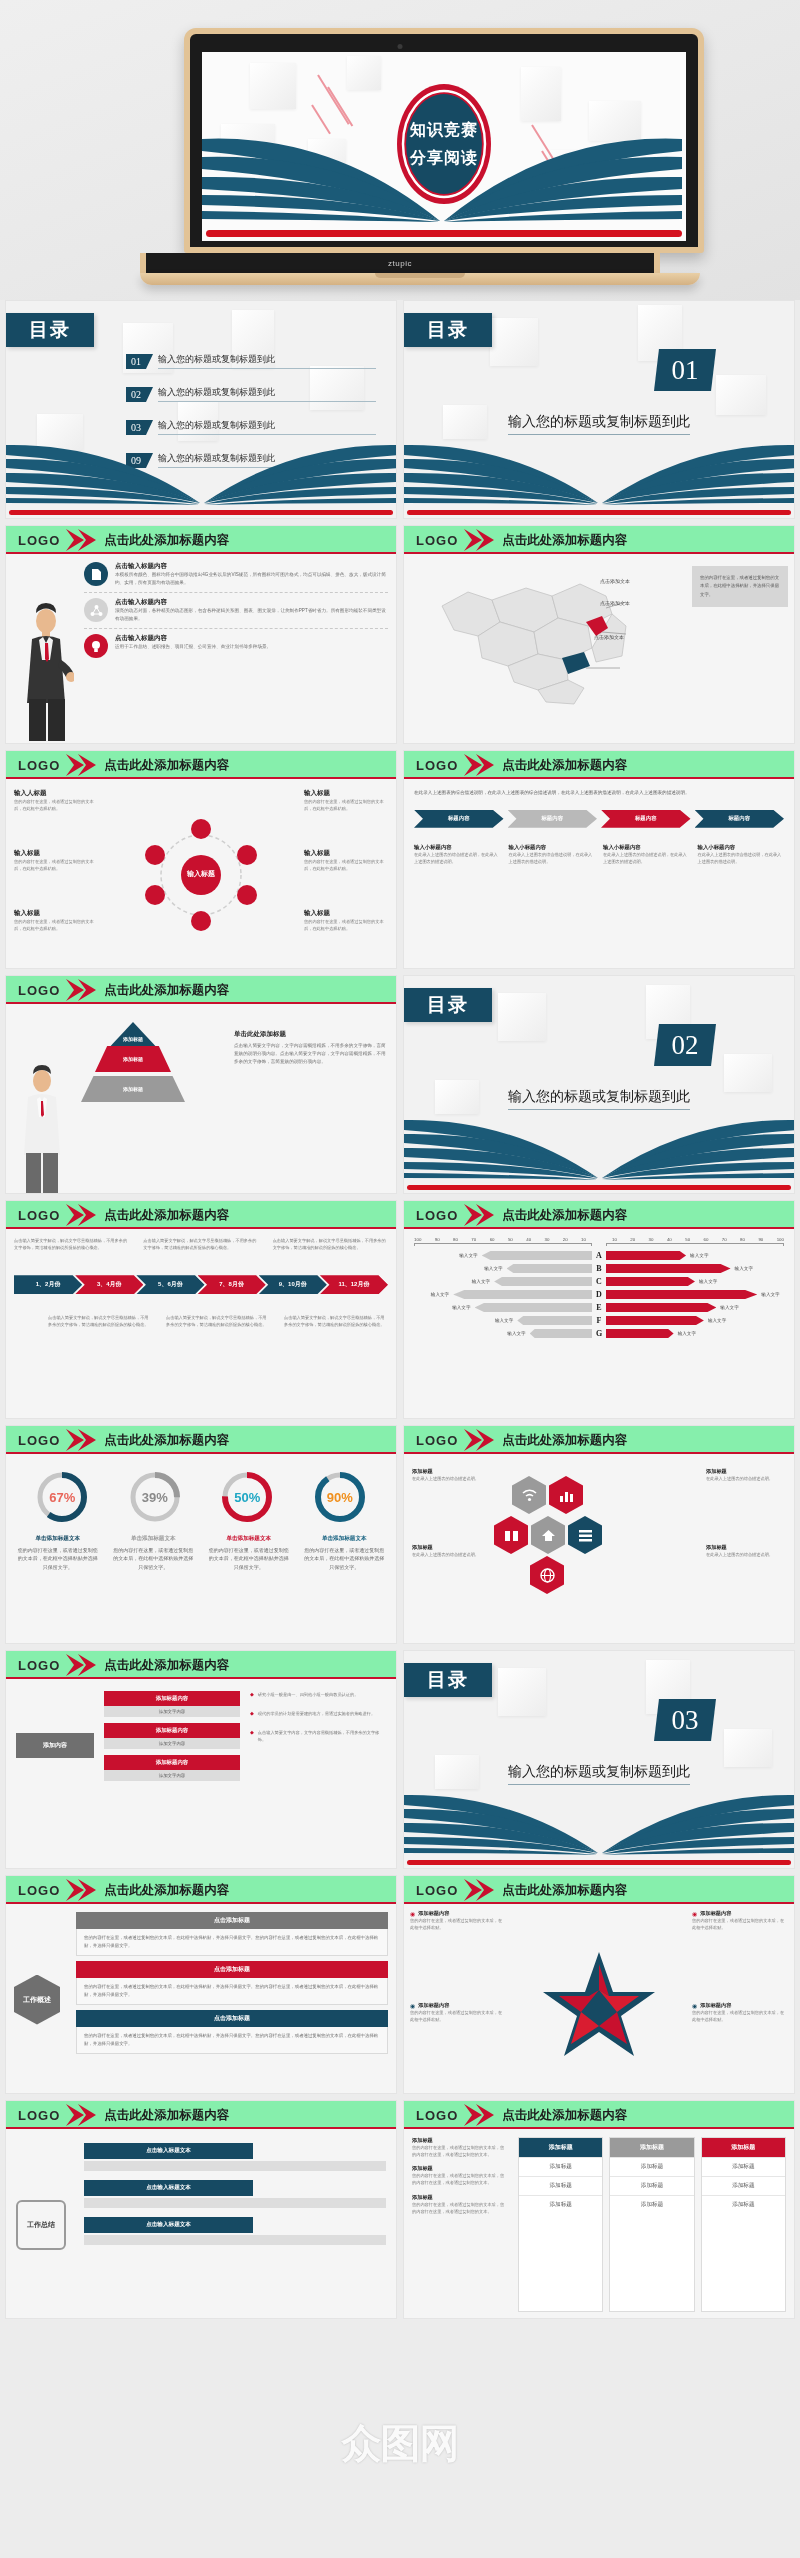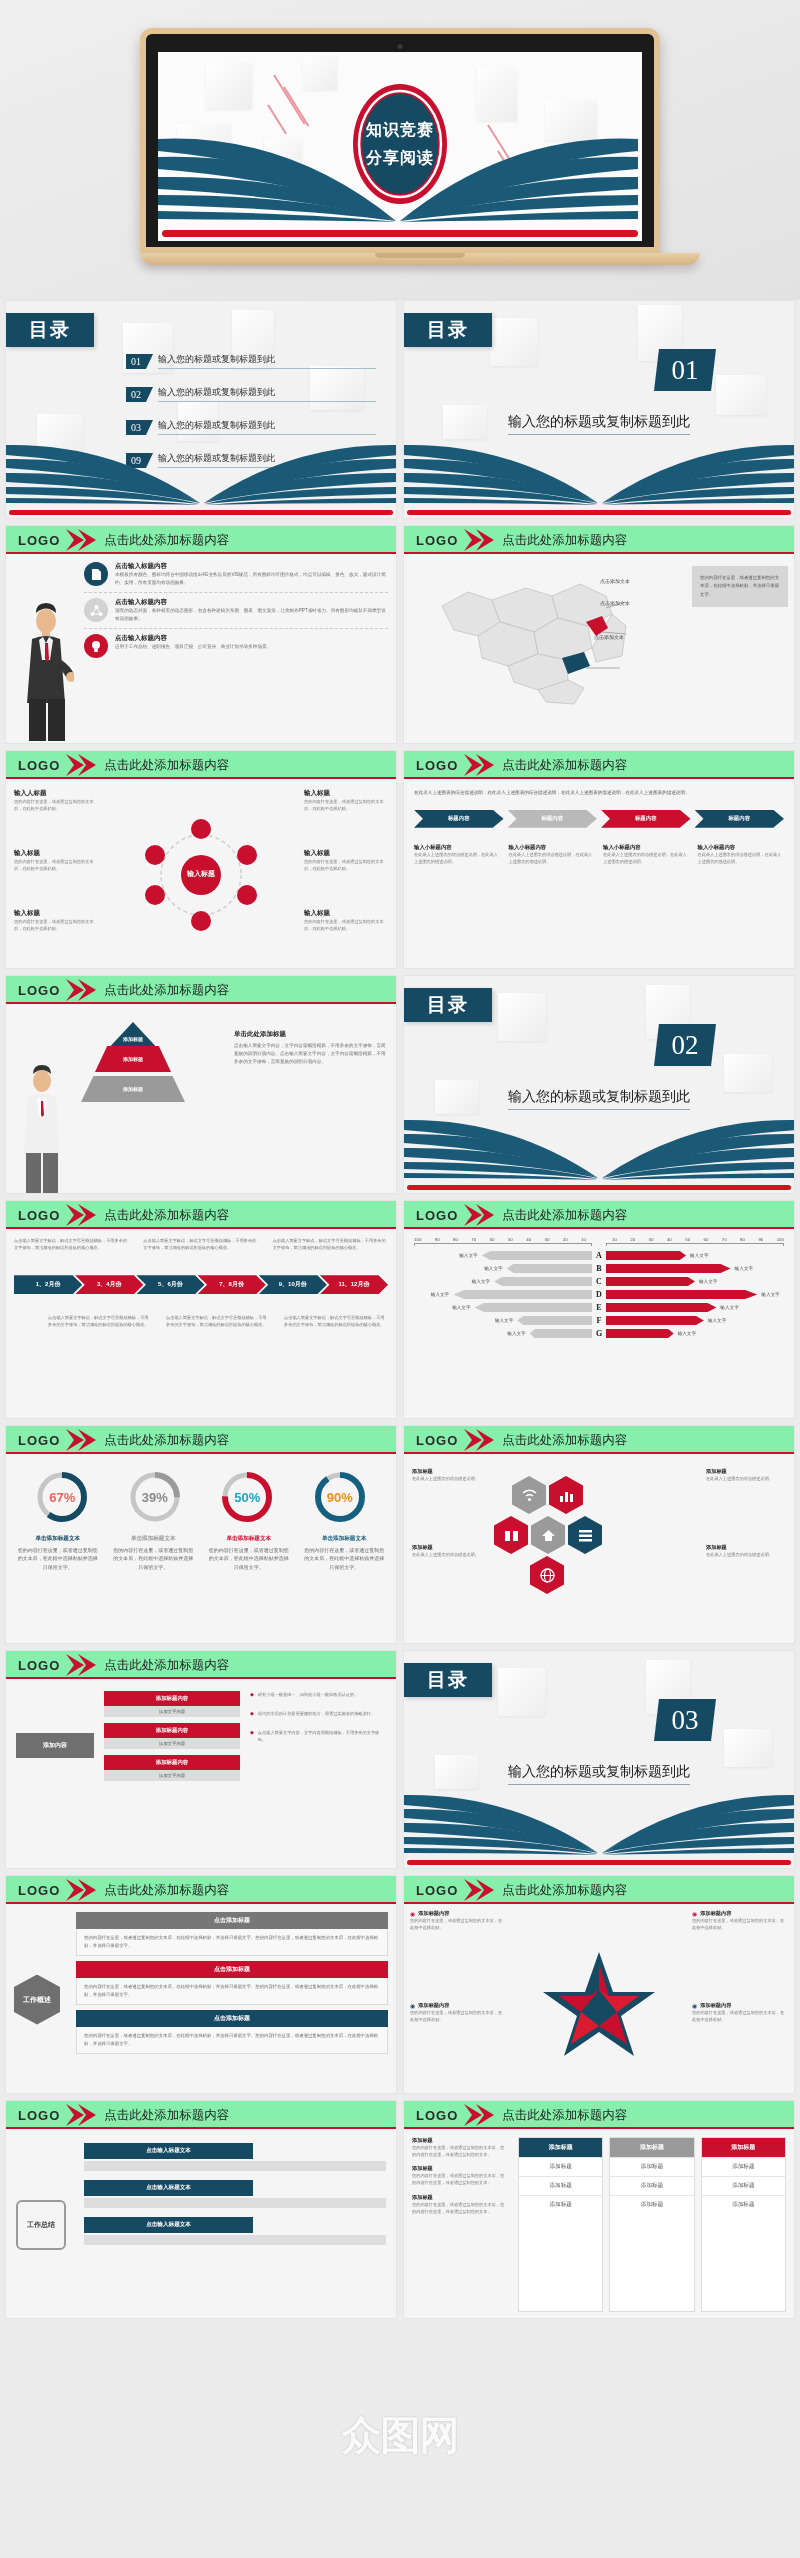--- a/index.html
+++ b/index.html
@@ -16,20 +16,21 @@
     background: linear-gradient(160deg,#efefef 0%, #e8e8e8 55%, #e2e2e2 100%);
     overflow: hidden;
   }
   .laptop { position:absolute; left:50%; transform:translateX(-50%); top:28px; width:520px; }
   .laptop-lid {
     width:520px; height:225px; background:#1b1b1b;
     border:6px solid #e2c396;
     border-radius:12px 12px 3px 3px;
     padding:18px 12px 6px 12px;
     box-shadow:0 6px 14px rgba(0,0,0,.22);
+    margin-left:44px;
   }
   .cam { position:absolute; left:50%; top:16px; transform:translateX(-50%); width:5px;height:5px;border-radius:50%;background:#3a3a3a;}
   .screen {
     position:relative; width:100%; height:100%;
     background:#fbfbfb; overflow:hidden;
   }
   .screen-bg { position:absolute; inset:0; overflow:hidden; }
   .sq { position:absolute; background:linear-gradient(135deg,#ffffff,#ededed); box-shadow:0 1px 3px rgba(0,0,0,.06); }
   .slash { position:absolute; background:#e8737f; height:2px; transform-origin:left center; opacity:.75;}
   .badge {
@@ -67,21 +68,21 @@
   .slide {
     width:392px; height:219px; background:#f4f4f4; position:relative; overflow:hidden;
     border:1px solid #e4e4e4;
   }
   
   .sbar { height:28px; position:relative; background:#86efac; display:flex; align-items:center; }
   .sbar::after { content:""; position:absolute; left:0; right:0; bottom:0; height:2px; background:#c8102e; }
   .logo { font-size:13px; font-weight:bold; color:#2b2b2b; letter-spacing:1px; margin-left:12px; font-family:"Liberation Sans",sans-serif;}
   .chev { width:34px; height:22px; margin-left:4px; position:relative; }
   .chev svg { display:block; }
-  .sbar-title { font-size:12.5px; font-weight:normal; color:#1d1d1d; margin-left:6px; }
+  .sbar-title { font-size:12.5px; font-weight:bold; color:#1d1d1d; margin-left:6px; }
   .sbody { position:relative; height:191px; background:#f5f5f5; overflow:hidden; }
 
   
   .cov { background:#f2f2f2; }
   .cov-bg { position:absolute; inset:0; overflow:hidden; }
   .mulu {
     position:absolute; left:0; top:12px; width:88px; height:34px;
     background:#164a63; color:#fff; font-size:19px; font-weight:bold;
     display:flex; align-items:center; justify-content:center; letter-spacing:2px;
     box-shadow:2px 2px 4px rgba(0,0,0,.15);
@@ -110,21 +111,21 @@
   
   .ph { color:#6a6a6a; font-size:4.6px; line-height:1.75; }
   .ph-t { font-size:6.5px; font-weight:bold; color:#1f1f1f; }
   .tiny { font-size:4.2px; color:#777; line-height:1.7;}
   
   .dashln { border-bottom:1px dashed #c9c9c9; }
 
   
   .watermark {
     position:absolute; left:0; top:2408px; width:800px; height:70px;
-    display:flex; justify-content:center; gap:6px;
+    display:flex; align-items:center; justify-content:center; gap:6px;
     pointer-events:none; z-index:50;
   }
   .wm-logo { font-size:40px; font-weight:bold; color:rgba(255,255,255,.92); letter-spacing:-1px;
              text-shadow:0 0 2px rgba(120,120,120,.45); font-family:"Liberation Sans",sans-serif;}
   .wm-right { display:flex; flex-direction:column; align-items:flex-start; }
   .wm-tag { font-size:23px; font-weight:bold; color:rgba(255,255,255,.92); letter-spacing:2px;
             text-shadow:0 0 2px rgba(120,120,120,.45); }
   .wm-id { font-size:13px; color:rgba(245,245,245,.85); margin-top:2px; text-shadow:0 0 2px rgba(120,120,120,.4); }
 
   
@@ -208,20 +209,23 @@
             <ellipse cx="52" cy="64" rx="41" ry="53" fill="none" stroke="#ffffff" stroke-width="2.5"></ellipse>
             <ellipse cx="52" cy="64" rx="38" ry="50" fill="#164a63"></ellipse>
           </svg>
           <div class="badge-text">
             <span>知识竞赛</span>
             <span>分享阅读</span>
           </div>
         </div>
         <div class="redbar"></div>
       </div>
+    </div>
+    <div class="laptop-chinbar">
+      <span class="brandmark">ztupic</span>
     </div>
     <div class="laptop-base">
       <div class="laptop-notch"></div>
     </div>
   </div>
 </div>
 
 <div class="grid">
 
   <div class="slide cov">

